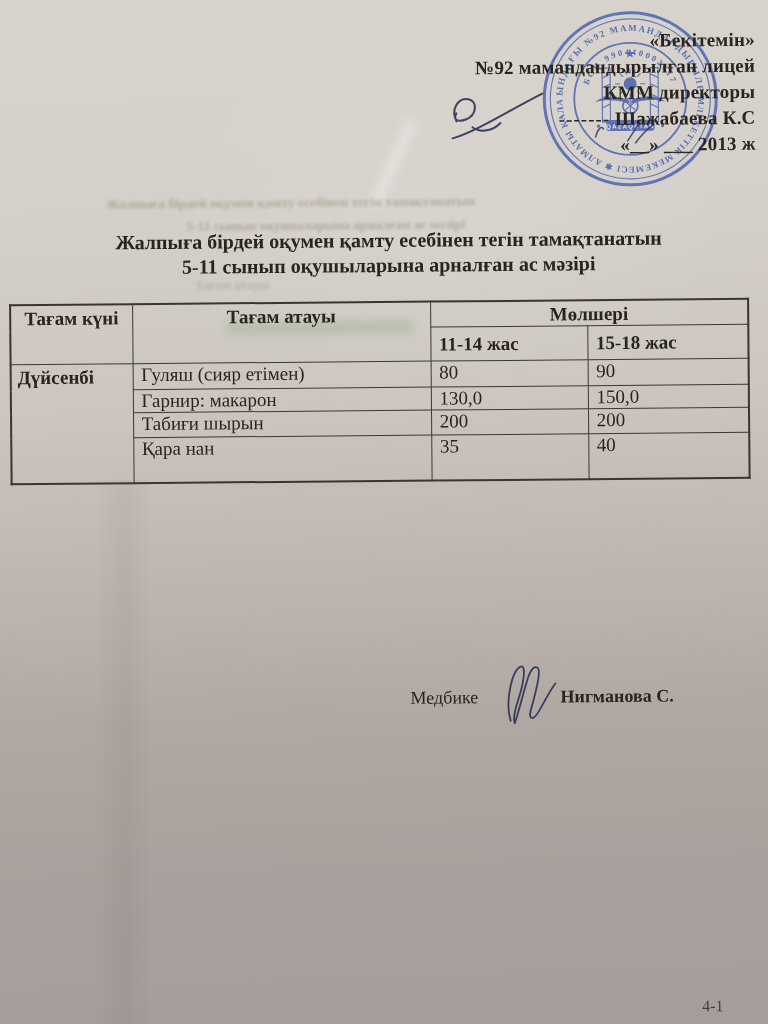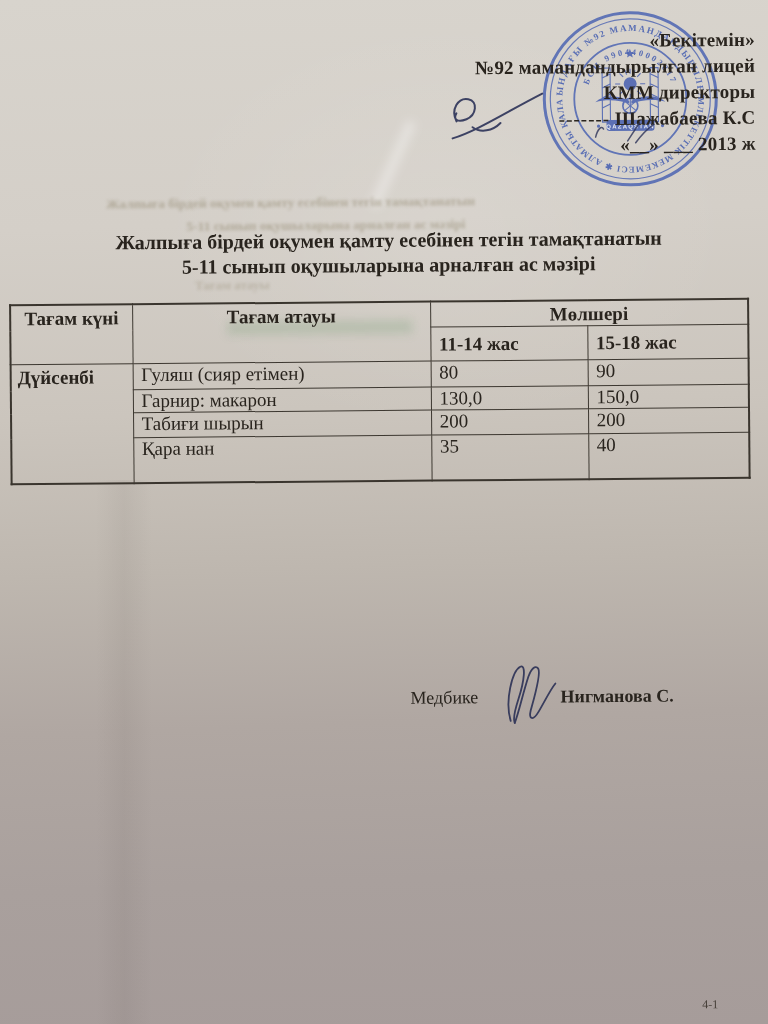--- a/index.html
+++ b/index.html
@@ -68,21 +68,21 @@
     padding:0 4px 0 8px;vertical-align:top;overflow:hidden;
   }
   table.menu td.hd{font-weight:bold;text-align:center;padding:2px 2px 0 2px;}
   table.menu td.age{font-weight:bold;text-align:left;vertical-align:middle;}
   table.menu td.day{font-weight:bold;padding:2px 2px 0 6px;}
   
   .nurse-label{position:absolute;left:408px;top:688px;font-weight:normal;font-size:18px;}
   .nurse-name{position:absolute;left:558px;top:672px;font-weight:bold;font-size:18px;margin-top:16px;}
   .sig-bottom{position:absolute;left:498px;top:662px;width:60px;height:66px;}
   
-  .page-num{position:absolute;left:697px;top:1000px;font-size:12px;color:#453e37;}
+  .page-num{position:absolute;left:697px;top:1000px;font-size:16px;color:#453e37;}
 </style>
 </head>
 <body>
 
 <div class="shade-band"></div>
 <div class="crease"></div>
 
 <div class="content">
 
   <svg class="stamp" viewBox="0 0 180 180">

